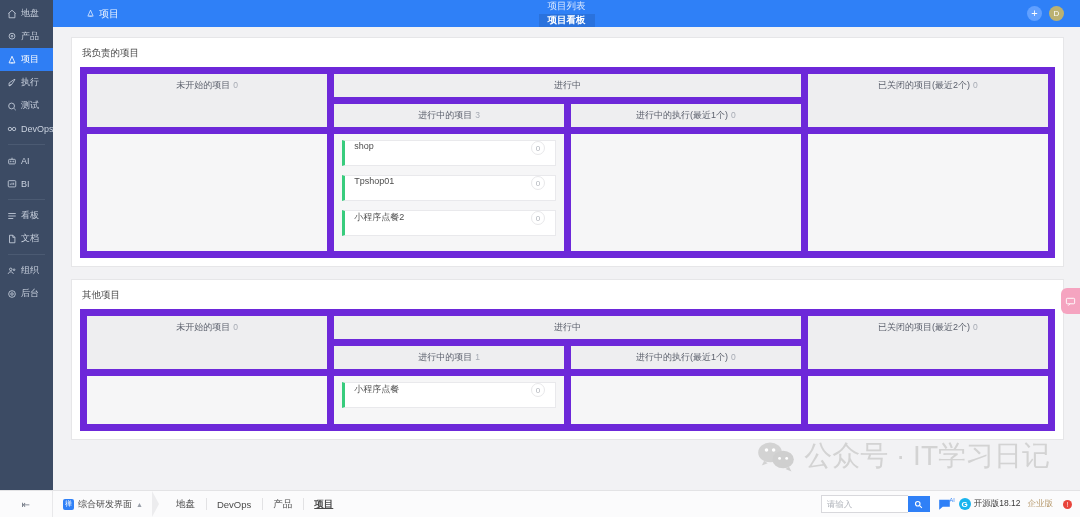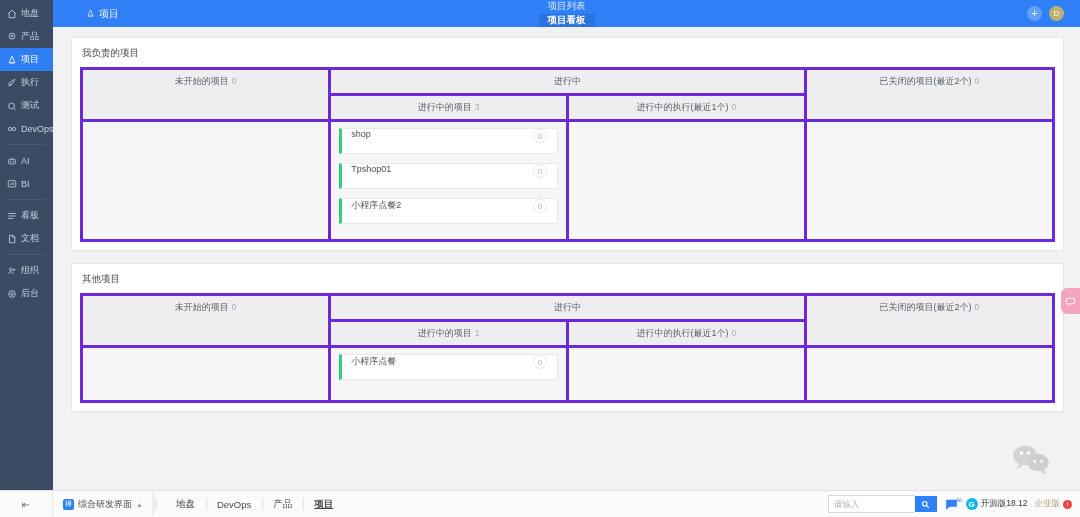--- a/index.html
+++ b/index.html
@@ -88,21 +88,21 @@
     padding: 8px 8px 8px 8px;
     margin-bottom: 12px;
   }
   .panel-title {
     font-size: 9.5px; color: #4a4a4a;
     padding: 1px 2px 7px 2px;
   }
 
   table.board { width: 100%; border-collapse: collapse; table-layout: fixed; }
   table.board th, table.board td {
-    border: 3px solid #6d28d9;
+    border: 7px solid #6d28d9;
     vertical-align: top;
   }
   table.board th {
     background: #eeeef0;
     font-weight: normal;
     color: #5a5f6b;
     font-size: 9px;
     text-align: center;
     padding: 5px 2px;
     height: 20px;
@@ -218,21 +218,21 @@
   .bb-ai svg { width: 15px; height: 13px; display:block; }
   .bb-ai sup { font-size: 5.5px; color: #2f80f7; position: absolute; right: -3px; top: -1px; }
   .bb-ver { display: flex; align-items: center; gap: 3px; cursor: pointer; }
   .bb-ver-ico {
     width: 12px; height: 12px; border-radius: 50%;
     background: #19b4ee; color: #fff;
     display: flex; align-items: center; justify-content: center;
     font-size: 8px; font-weight: bold;
   }
   .bb-ver-txt { font-size: 8.5px; color: #3b3b3b; }
-  .bb-ent { display: flex; align-items: center; gap: 3px; cursor: pointer; }
+  .bb-ent { display: flex; align-items: center; gap: 10px; cursor: pointer; }
   .bb-ent-txt { font-size: 8.5px; color: #b79a6e; }
   .bb-ent-dot {
     width: 9px; height: 9px; border-radius: 50%;
     background: #e8453c; color: #fff;
     display: flex; align-items: center; justify-content: center;
     font-size: 6.5px;
   }
 </style>
 </head>
 <body>
@@ -485,20 +485,21 @@
           <ellipse cx="11" cy="10" rx="10" ry="8.3"></ellipse>
           <path d="M6 17l-2 4 5-2z"></path>
           <ellipse cx="22" cy="16" rx="9" ry="7.4" fill="#cfcfcf"></ellipse>
           <path d="M27 22l2 4-5-2z" fill="#cfcfcf"></path>
           <circle cx="8" cy="8" r="1.5" fill="#fff"></circle>
           <circle cx="14" cy="8" r="1.5" fill="#fff"></circle>
           <circle cx="19" cy="15" r="1.2" fill="#fff"></circle>
           <circle cx="25" cy="15" r="1.2" fill="#fff"></circle>
         </svg>
       </span>
+      <span>公众号 · IT学习日记</span>
     </div>
 
     <div class="float-tab">
       <span>
         <svg viewBox="0 0 24 24" fill="none" stroke="#ffffff" stroke-width="2">
             <rect x="3" y="5" width="18" height="12" rx="2"></rect>
             <path d="M7 21l4-4"></path>
           </svg>
       </span>
     </div>

